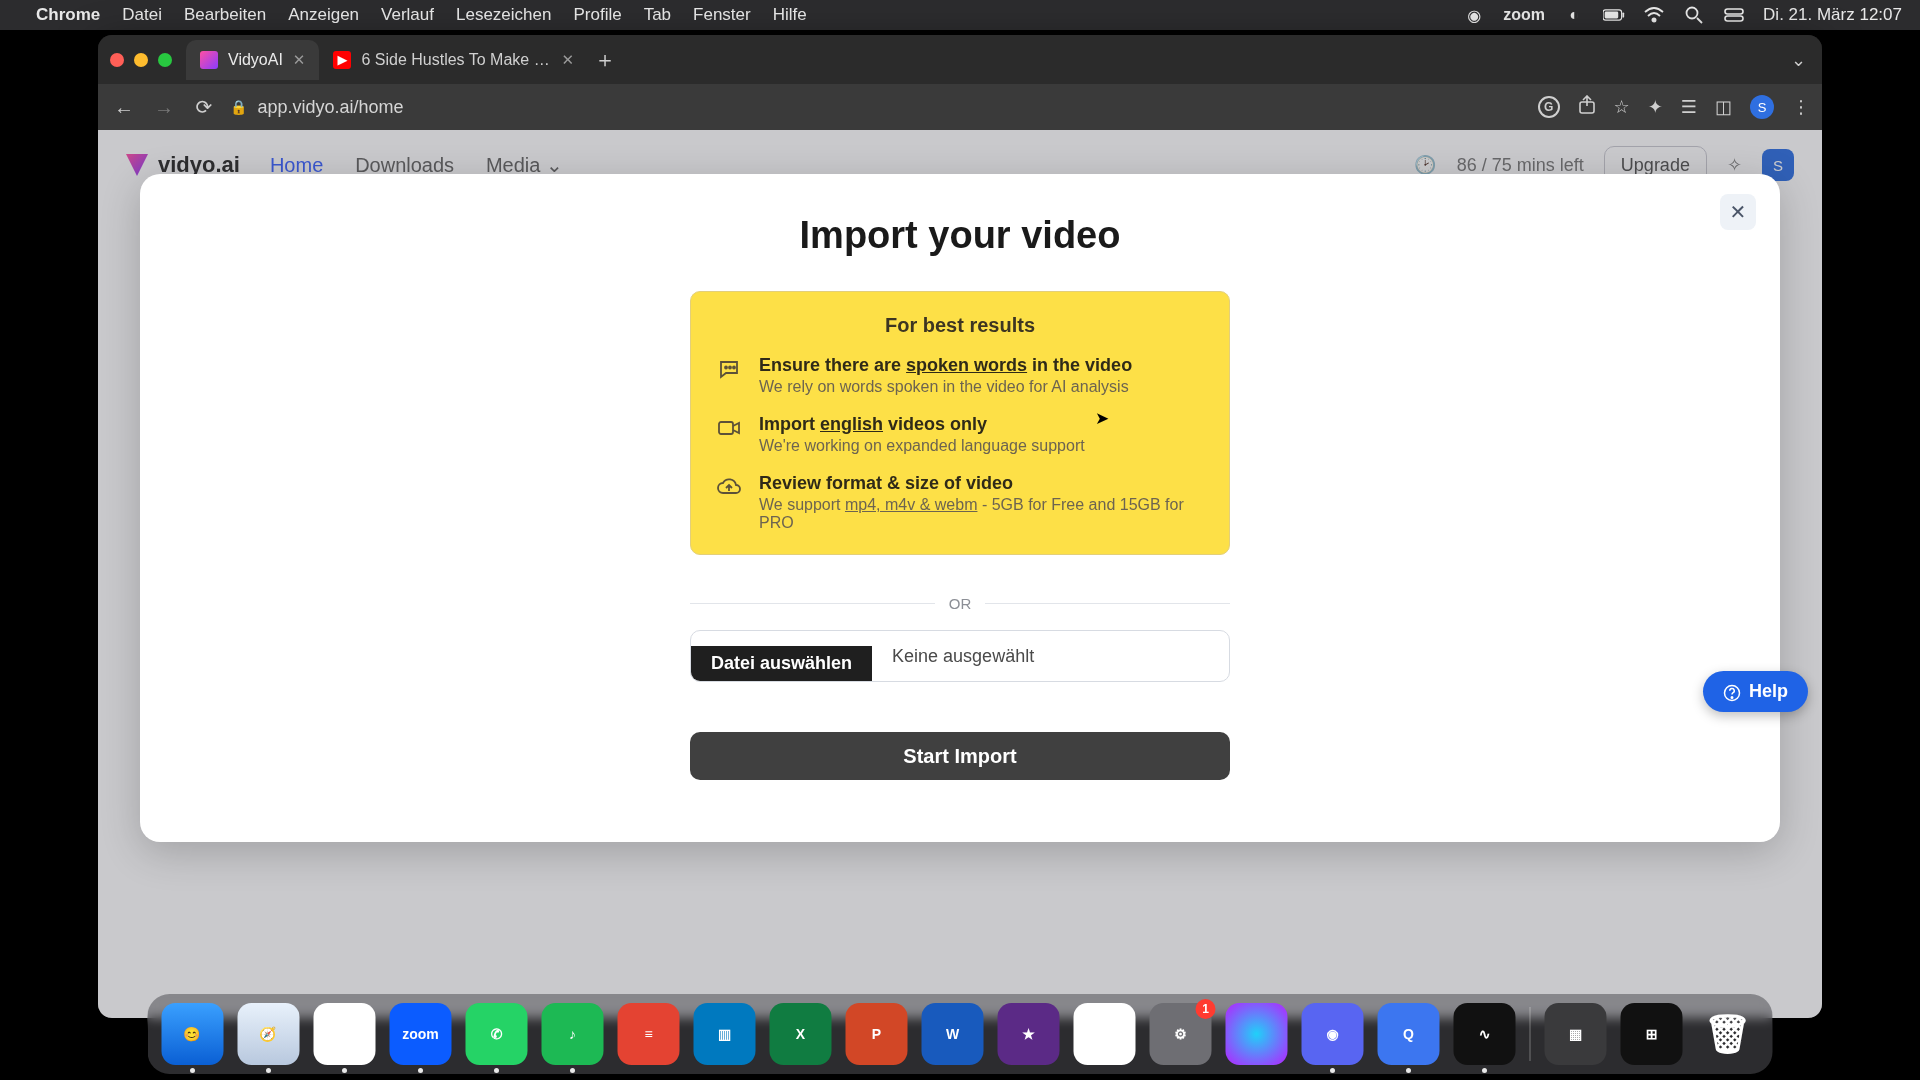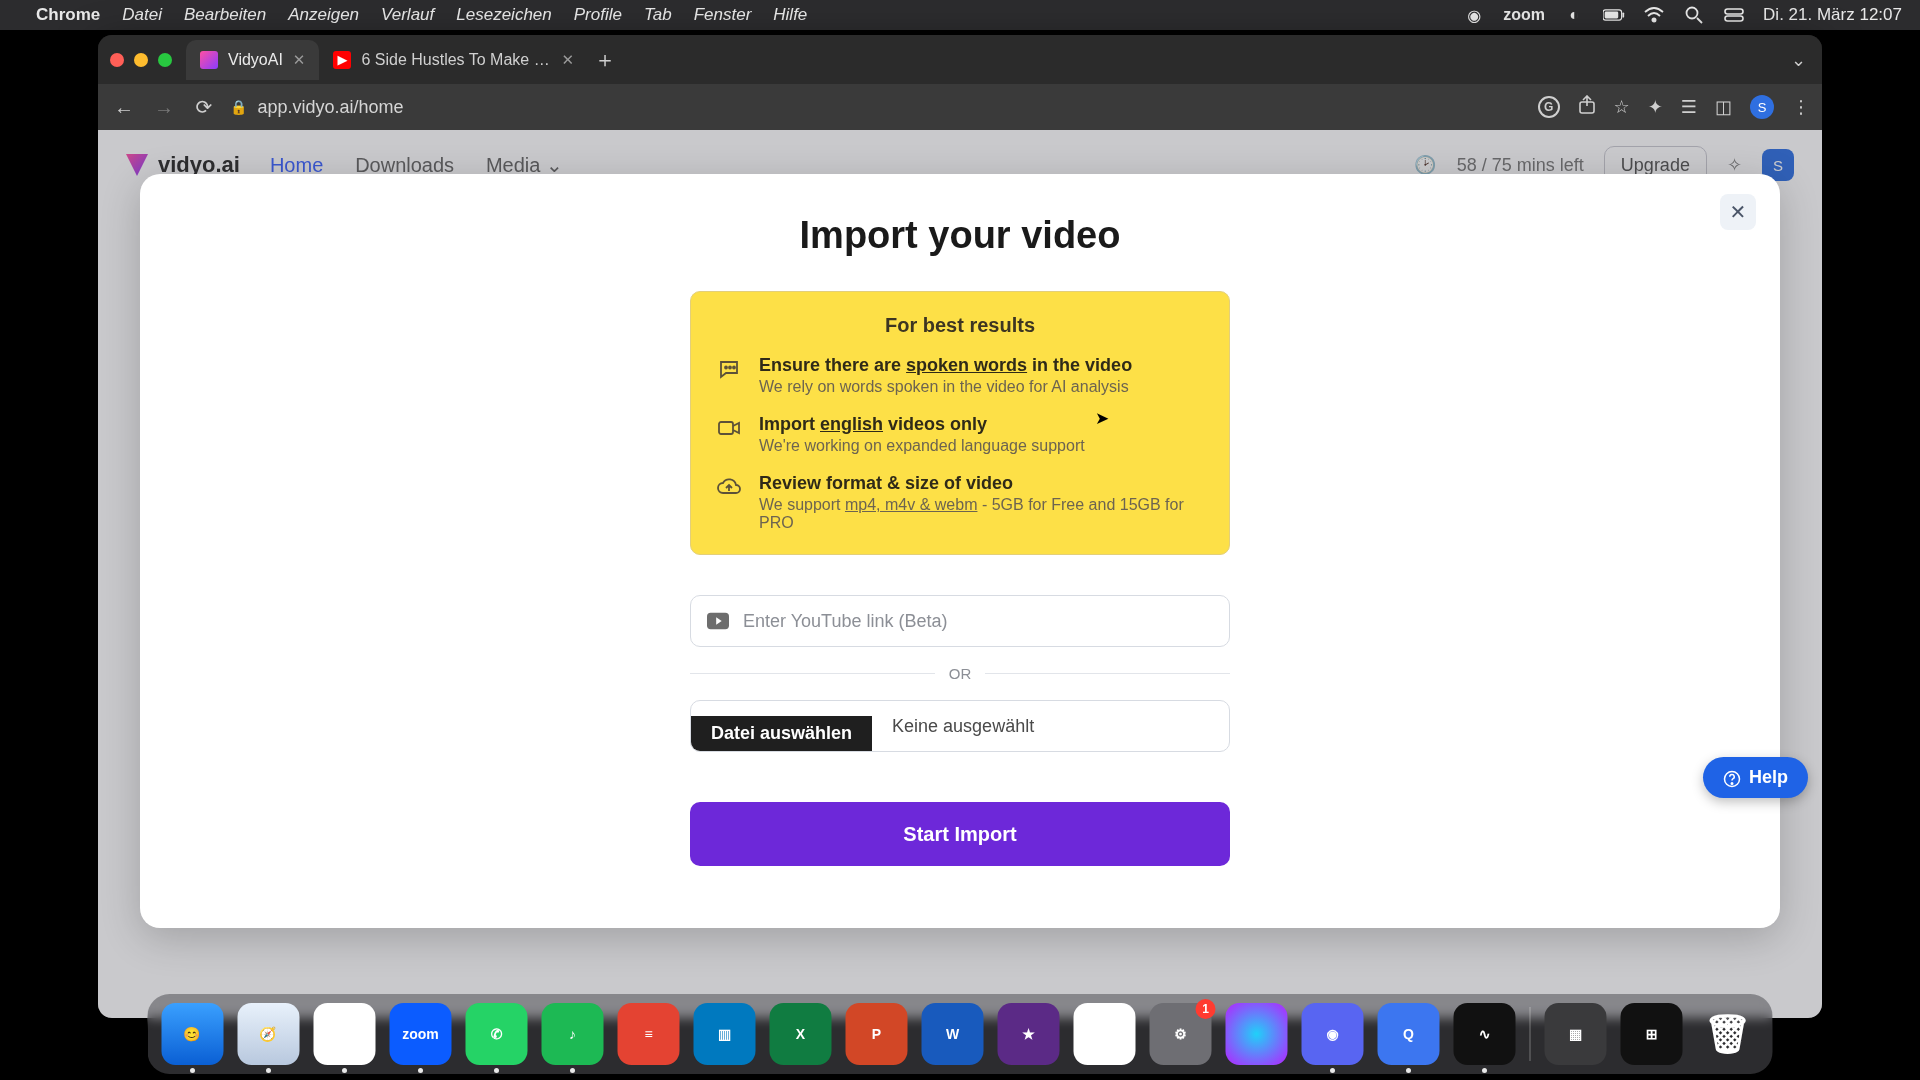--- a/index.html
+++ b/index.html
@@ -4,21 +4,21 @@
 <style>
 * { margin:0; padding:0; box-sizing:border-box; font-family: -apple-system, "SF Pro Text", "Helvetica Neue", Arial, sans-serif; }
 html,body{width:1920px;height:1080px;background:#000;overflow:hidden;}
 .screen{position:relative;width:1920px;height:1080px;}
 
 
 .menubar{position:absolute;top:0;left:0;right:0;height:30px;background:#2c2c2e;display:flex;align-items:center;color:#e8e8e8;font-size:17px;padding:0 18px;}
 .menubar .apple{font-size:18px;margin-right:18px;}
 .menubar .app{font-weight:600;margin-right:22px;}
 .menubar .menu-items{display:flex;gap:22px;}
-.menubar .menu-items span{cursor:default;font-style:italic;}
+.menubar .menu-items span{cursor:default;}
 .menubar .right{margin-left:auto;display:flex;align-items:center;gap:18px;font-size:16px;}
 .menubar .right .ic{display:inline-flex;align-items:center;justify-content:center;width:22px;height:22px;}
 .menubar .right .clock{font-size:17px;}
 
 
 .stage{position:absolute;top:30px;left:0;right:0;bottom:0;background:#000;}
 
 
 .window{position:absolute;top:5px;left:98px;right:98px;bottom:62px;background:#1f1f1f;border-radius:14px;overflow:hidden;box-shadow:0 12px 40px rgba(0,0,0,.6);}
 .tabstrip{height:49px;background:#2b2b2b;display:flex;align-items:center;padding:0 12px;position:relative;}
@@ -78,21 +78,21 @@
 .url-row input{border:none;outline:none;flex:1;font-size:18px;color:#333;background:transparent;}
 .url-row input::placeholder{color:#8c8f96;}
 
 .or{width:540px;margin:18px auto;display:flex;align-items:center;gap:14px;color:#8c8f96;font-size:15px;}
 .or::before,.or::after{content:"";flex:1;height:1px;background:#e2e5ea;}
 
 .file-row{width:540px;margin:0 auto 50px;border:1px solid #d7dbe2;border-radius:10px;height:52px;display:flex;align-items:stretch;overflow:hidden;}
 .file-row .choose{background:#1f1f1f;color:#fff;display:flex;align-items:center;padding:0 20px;font-size:18px;font-weight:600;margin-top:15px;}
 .file-row .chosen{display:flex;align-items:center;padding:0 20px;font-size:18px;color:#4a4a4a;}
 
-.start-btn{width:540px;margin:0 auto;display:block;height:64px;border:none;border-radius:10px;background:#6d28d9;color:#fff;font-size:20px;font-weight:600;cursor:pointer;}
+.start-btn{width:540px;margin:0 auto;display:block;height:48px;border:none;border-radius:10px;background:#404040;color:#fff;font-size:20px;font-weight:600;cursor:pointer;}
 
 .help-pill{position:absolute;right:-28px;bottom:130px;background:#1f63e6;color:#fff;border-radius:999px;padding:10px 20px;display:flex;align-items:flex-end;gap:8px;font-size:18px;font-weight:600;box-shadow:0 4px 12px rgba(0,0,0,.25);}
 .help-pill svg{width:18px;height:18px;}
 
 .cursor{position:absolute;color:#000;font-size:17px;left:calc(50% + 135px);top:234px;pointer-events:none;}
 
 
 .dock{position:absolute;left:50%;bottom:6px;transform:translateX(-50%);height:80px;background:rgba(80,80,85,.55);border-radius:22px;padding:8px 14px;display:flex;align-items:center;gap:14px;backdrop-filter:blur(6px);}
 .dock .app-ic{width:62px;height:62px;border-radius:14px;display:flex;align-items:center;justify-content:center;color:#fff;font-size:14px;font-weight:600;position:relative;}
 .dock .sep{width:1px;height:54px;background:rgba(255,255,255,.35);}
@@ -204,21 +204,21 @@
             <span class="logo"></span>
             <span>vidyo.ai</span>
           </div>
           <div class="nav">
             <a class="active">Home</a>
             <a>Downloads</a>
             <a><span>Media</span> <span>⌄</span></a>
           </div>
           <div class="right-h">
             <span>🕑</span>
-            <span>58 / 75 mins left</span>
+            <span>86 / 75 mins left</span>
             <span class="upgrade">Upgrade</span>
             <span>✧</span>
             <span class="hi-av">S</span>
           </div>
         </div>
 
         <div class="dim"></div>
 
         <div class="modal">
           <div class="close-x">✕</div>
@@ -256,27 +256,20 @@
                     <path d="M6 18a5 5 0 0 1 0-10 7 7 0 0 1 13 2 4 4 0 0 1 0 8H6z"></path>
                     <path d="M12 10v6 M9 13l3-3 3 3"></path>
                   </svg></span>
               <div class="t-body">
                 <div class="line1">Review format &amp; size of video</div>
                 <div class="line2"><span>We support </span><span class="ul">mp4, m4v &amp; webm</span><span> - 5GB for Free and 15GB for PRO</span></div>
               </div>
             </div>
           </div>
 
-          <div class="url-row">
-            <svg width="22" height="18" viewBox="0 0 24 18">
-                <rect width="24" height="18" rx="4" fill="#6d6d6d"></rect>
-                <path d="M10 5 L16 9 L10 13 Z" fill="#fff"></path>
-              </svg>
-            <input type="text" placeholder="Enter YouTube link (Beta)" style="">
-          </div>
 
           <div class="or">
               <span>OR</span>
             </div>
 
           <div class="file-row">
             <div class="choose">Datei auswählen</div>
             <div class="chosen">Keine ausgewählt</div>
           </div>
 

